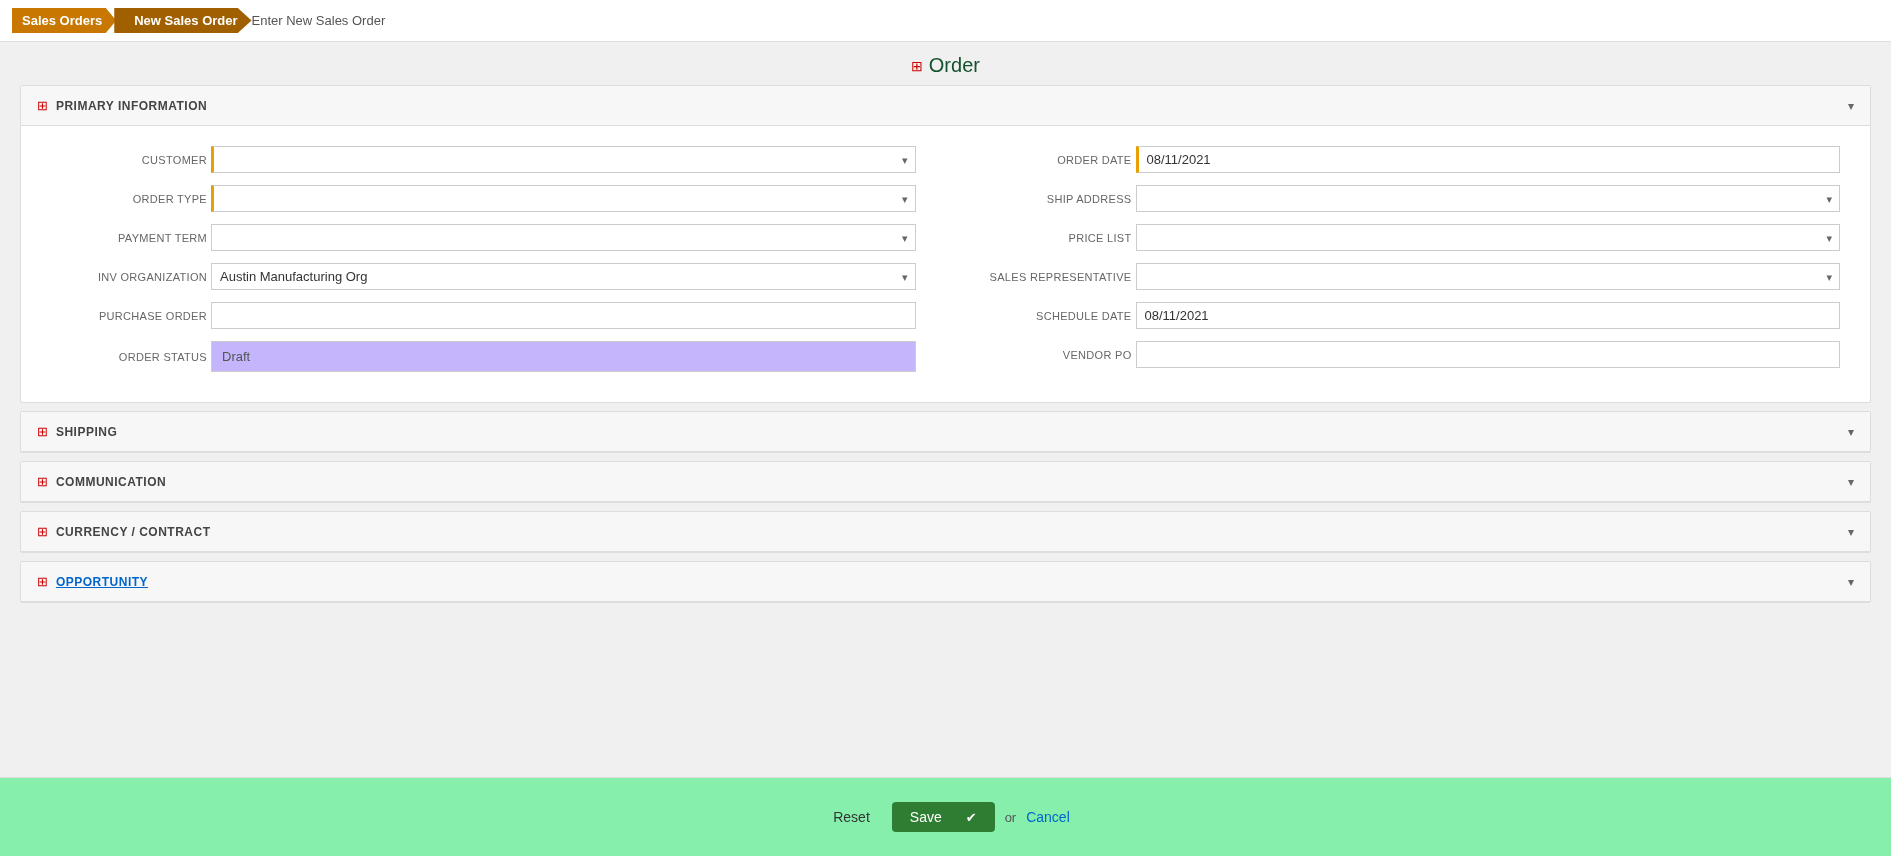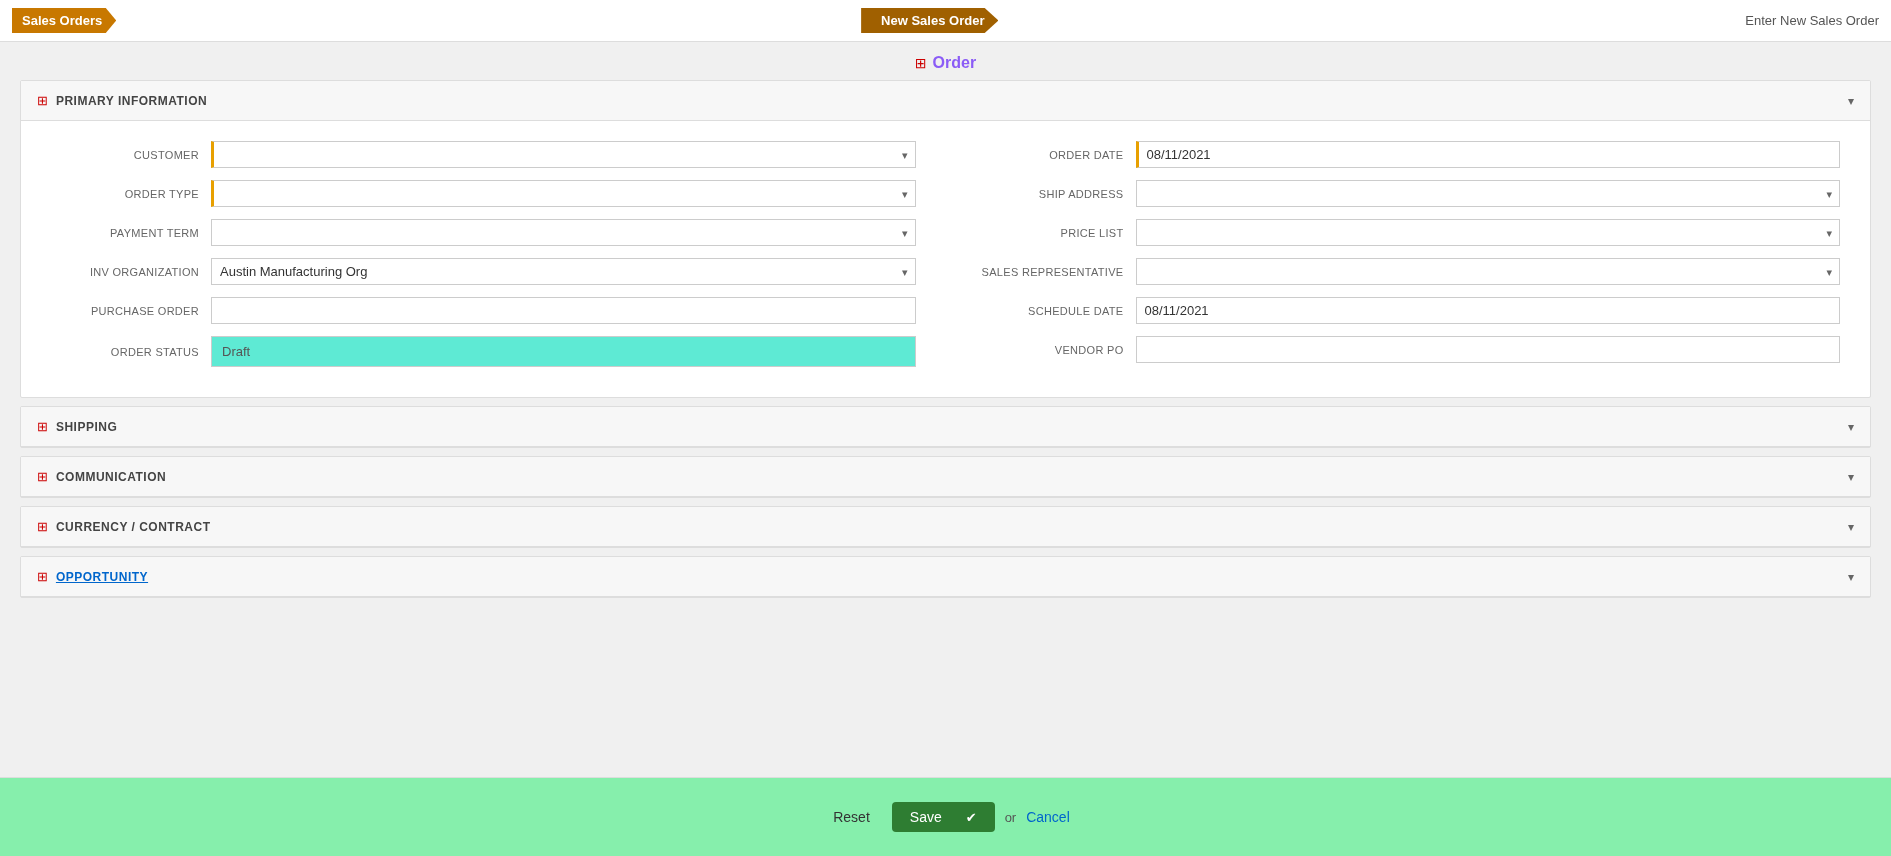--- a/index.html
+++ b/index.html
@@ -3,21 +3,20 @@
   <meta charset="utf-8">
   <style>
     * { box-sizing: border-box; margin: 0; padding: 0; }
     body { font-family: Arial, sans-serif; font-size: 13px; background: #f0f0f0; color: #333; }
 
     
     .breadcrumb {
       display: flex; align-items: center;
       background: #fff; padding: 8px 12px;
       border-bottom: 1px solid #ddd;
-      justify-content: space-between;
     }
     .breadcrumb-item-first {
       background: #c87800; color: #fff;
       padding: 5px 14px 5px 10px;
       clip-path: polygon(0 0, 90% 0, 100% 50%, 90% 100%, 0 100%);
       font-size: 13px; font-weight: bold;
       cursor: pointer;
     }
     .breadcrumb-item-second {
       background: #a06000; color: #fff;
@@ -32,21 +31,21 @@
 
     
     .page-title-area {
       text-align: center; padding: 12px 0 8px 0;
       display: flex; align-items: center; justify-content: center; gap: 6px;
     }
     .page-title-icon {
       color: #c00; font-size: 14px;
     }
     .page-title-text {
-      font-size: 16px; font-weight: bold; color: #8b5cf6;
+      font-size: 20px; font-weight: normal; color: #14532d;
     }
 
     
     .content { padding: 0 20px 80px 20px; }
 
     
     .section {
       background: #fff; border: 1px solid #ddd;
       margin-bottom: 8px; border-radius: 2px;
     }
@@ -79,21 +78,21 @@
       grid-template-columns: 1fr 1fr;
       gap: 0 60px;
     }
     .form-col { display: flex; flex-direction: column; gap: 6px; }
 
     
     .field-row {
       display: flex; align-items: center; margin-bottom: 6px;
     }
     .field-label {
-      text-align: right; min-width: 160px; padding-right: 12px;
+      text-align: right; min-width: 160px; padding-right: 4px;
       font-size: 11px; color: #666; letter-spacing: 0.3px; text-transform: uppercase;
       flex-shrink: 0;
     }
     .field-input-wrap { flex: 1; }
 
     
     .field-select, .field-text {
       width: 100%; padding: 5px 8px; border: 1px solid #ccc;
       font-size: 13px; background: #fff; color: #333;
       outline: none;
@@ -108,21 +107,21 @@
     }
     .field-select-border-left {
       border-left: 3px solid #e8a000;
     }
     .field-text-border-left {
       border-left: 3px solid #e8a000;
     }
 
     
     .status-display {
-      background: #5eead4; padding: 7px 10px;
+      background: #c4b5fd; padding: 7px 10px;
       font-size: 13px; color: #555; border: 1px solid #ccc;
       width: 100%;
     }
 
     
     .footer {
       position: fixed; bottom: 0; left: 0; right: 0;
       background: #86efac; border-top: 1px solid #ddd;
       padding: 24px; display: flex; align-items: center; justify-content: center;
       gap: 10px;

